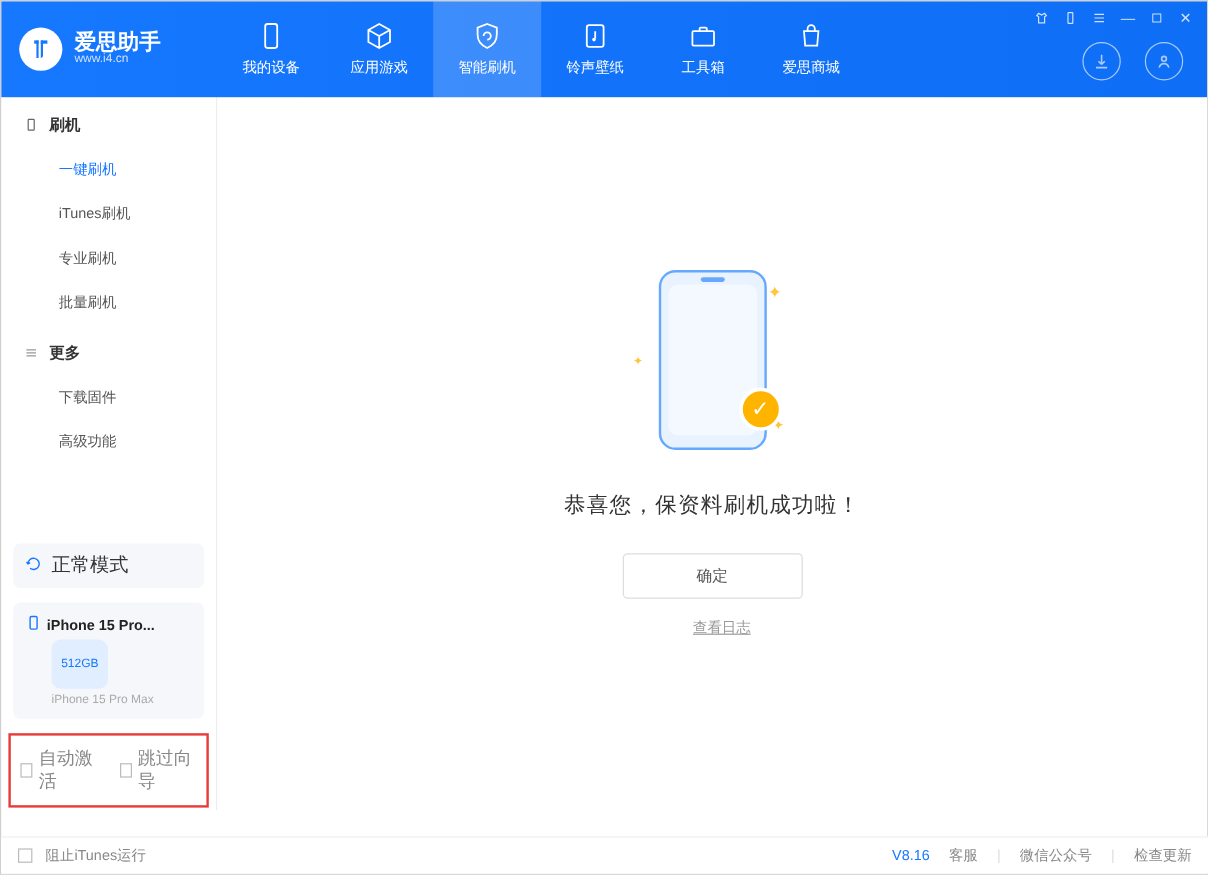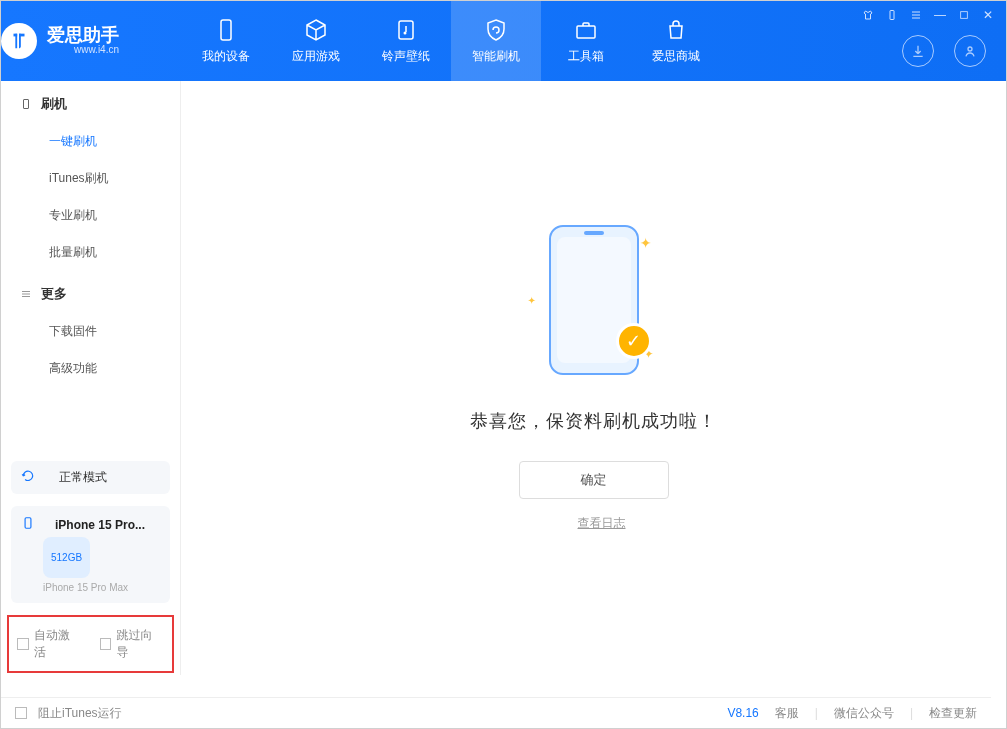--- a/index.html
+++ b/index.html
@@ -1,58 +1,58 @@
 <!DOCTYPE html>
 <html><head>
   <meta charset="utf-8">
   <style>
     * { margin: 0; padding: 0; box-sizing: border-box; }
     body { font-family: "Microsoft YaHei", sans-serif; width: 1007px; height: 729px; overflow: hidden; border: 1px solid #d0d0d0; }
     .header { background: linear-gradient(to right, #1677ff, #0e6ef5); height: 80px; display: flex; align-items: center; position: relative; }
-    .logo-area { display: flex; align-items: center; width: 180px; }
+    .logo-area { display: flex; align-items: center; padding-left: 15px; width: 180px; }
     .logo-badge { width: 36px; height: 36px; border-radius: 50%; background: #fff; display: flex; align-items: center; justify-content: center; color: #1677ff; font-weight: bold; font-size: 20px; }
     .logo-text { margin-left: 10px; }
     .logo-title { color: #fff; font-size: 18px; font-weight: bold; line-height: 1; }
-    .logo-sub { color: #cfe1ff; font-size: 10px; line-height: 1.2; text-align: right; }
+    .logo-sub { color: #cfe1ff; font-size: 10px; line-height: 1.2; }
     .nav-tabs { display: flex; height: 100%; }
     .nav-tab { display: flex; flex-direction: column; align-items: center; justify-content: center; width: 90px; color: #fff; font-size: 12px; cursor: pointer; position: relative; }
     .nav-tab.active { background: rgba(255,255,255,0.18); }
     .nav-tab svg { width: 24px; height: 24px; margin-bottom: 6px; }
     .header-controls { position: absolute; top: 6px; right: 10px; display: flex; gap: 8px; align-items: center; }
     .win-ctrl { color: #cfe1ff; width: 16px; height: 16px; display: flex; align-items: center; justify-content: center; cursor: pointer; font-size: 12px; }
     .header-buttons { position: absolute; right: 20px; bottom: 14px; display: flex; gap: 20px; }
     .circ-btn { width: 32px; height: 32px; border: 1.5px solid #a8cbff; border-radius: 50%; display: flex; align-items: center; justify-content: center; color: #a8cbff; cursor: pointer; }
     .body-area { display: flex; height: 594px; }
     .sidebar { width: 180px; border-right: 1px solid #eee; display: flex; flex-direction: column; }
     .side-section-title { display: flex; align-items: center; padding: 14px 18px 10px; font-size: 13px; color: #333; font-weight: bold; gap: 8px; }
     .side-item { padding: 10px 0 10px 48px; font-size: 12px; color: #555; cursor: pointer; }
     .side-item.active { color: #1677ff; }
     .side-flex { flex: 1; }
-    .mode-box { margin: 6px 10px; padding: 8px 10px; background: #f5f7fa; border-radius: 6px; display: flex; align-items: flex-end; gap: 24px; font-size: 12px; color: #333; }
+    .mode-box { margin: 6px 10px; padding: 8px 10px; background: #f5f7fa; border-radius: 6px; display: flex; align-items: flex-end; gap: 8px; font-size: 16px; color: #333; }
     .device-box { margin: 6px 10px 10px; padding: 10px 10px; background: #f5f7fa; border-radius: 6px; font-size: 12px; }
-    .device-name { font-weight: bold; color: #222; display: flex; align-items: center; gap: 20px; }
+    .device-name { font-weight: bold; color: #222; display: flex; align-items: center; gap: 4px; }
     .storage-pill { display: inline-block; background: #e0eeff; color: #1677ff; padding: 15px 8px; border-radius: 8px; font-size: 10px; margin-top: 4px; margin-left: 22px; }
     .device-sub { color: #aaa; font-size: 10px; margin-top: 4px; margin-left: 22px; }
-    .highlight-row { border: 2px solid #e73a3a; margin: 2px 6px; padding: 10px 8px; display: flex; gap: 18px; font-size: 12px; color: #888; }
+    .highlight-row { border: 2px solid #e73a3a; margin: 2px 6px; padding: 10px 8px; display: flex; gap: 18px; font-size: 15px; color: #888; }
     .chk { display: flex; align-items: center; gap: 5px; }
     .chk-box { width: 12px; height: 12px; border: 1px solid #bbb; }
     .main { flex: 1; display: flex; flex-direction: column; align-items: center; justify-content: center; position: relative; }
     .phone-illus { width: 120px; height: 160px; position: relative; display: flex; justify-content: center; }
     .phone-frame { width: 90px; height: 150px; background: #e8f3ff; border-radius: 14px; border: 2px solid #67a8ff; position: relative; }
     .phone-screen { position: absolute; top: 10px; bottom: 10px; left: 6px; right: 6px; background: #f4f9ff; border-radius: 8px; }
     .phone-notch { position: absolute; top: 4px; left: 50%; transform: translateX(-50%); width: 20px; height: 4px; background: #67a8ff; border-radius: 2px; }
     .sparkle { position: absolute; color: #ffc53d; font-size: 14px; }
     .sp1 { top: 10px; right: 2px; }
     .sp2 { top: 70px; left: -6px; font-size: 10px; }
     .sp3 { bottom: 24px; right: 0; font-size: 12px; }
     .check-badge { position: absolute; right: 2px; bottom: 26px; width: 36px; height: 36px; background: #ffb400; border-radius: 50%; border: 3px solid #fff; display: flex; align-items: center; justify-content: center; color: #fff; font-size: 18px; }
     .success-text { margin-top: 24px; font-size: 18px; color: #333; letter-spacing: 1px; }
     .ok-btn { margin-top: 28px; width: 150px; height: 38px; border: 1px solid #ddd; border-radius: 4px; background: #fff; color: #555; font-size: 13px; cursor: pointer; }
     .log-link { margin-top: 16px; font-size: 12px; color: #999; text-decoration: underline; cursor: pointer; margin-left: 16px; }
-    .footer { position: absolute; bottom: 1px; left: 1px; right: 16px; height: 31px; border-top: 1px solid #eee; display: flex; align-items: center; padding: 0 14px; font-size: 12px; color: #888; background: #fff; }
+    .footer { position: absolute; bottom: 1px; left: 1px; right: 0; height: 31px; border-top: 1px solid #eee; display: flex; align-items: center; padding: 0 14px; font-size: 12px; color: #888; background: #fff; }
     .footer .chk-box { margin-right: 6px; }
     .footer-spread { flex: 1; }
     .footer-right { display: flex; gap: 16px; align-items: center; }
     .footer-sep { color: #ddd; }
     .footer-link { cursor: pointer; }
     .sect-icon { width: 14px; height: 14px; display: inline-flex; align-items: center; justify-content: center; color: #888; }
   </style>
 </head>
 <body>
 
@@ -76,34 +76,34 @@
           <rect x="7" y="2" width="10" height="20" rx="2" fill="none" stroke="#fff" stroke-width="1.5"></rect>
         </svg>
       <span>我的设备</span>
     </div>
     <div class="nav-tab">
       <svg viewBox="0 0 24 24">
           <path fill="none" stroke="#fff" stroke-width="1.5" d="M12 2l9 5v10l-9 5-9-5V7zM3 7l9 5 9-5M12 22V12"></path>
         </svg>
       <span>应用游戏</span>
     </div>
+    <div class="nav-tab active">
+      <svg viewBox="0 0 24 24">
+          <path fill="none" stroke="#fff" stroke-width="1.5" d="M12 2l8 3v6c0 5-3.5 9-8 11-4.5-2-8-6-8-11V5z"></path>
+          <path fill="none" stroke="#fff" stroke-width="1.5" d="M9 12a3 3 0 1 1 3 3"></path>
+        </svg>
+      <span>智能刷机</span>
+    </div>
     <div class="nav-tab">
       <svg viewBox="0 0 24 24">
           <rect x="5" y="3" width="14" height="18" rx="2" fill="none" stroke="#fff" stroke-width="1.5"></rect>
           <path d="M12 8v6" stroke="#fff" stroke-width="1.5" fill="none"></path>
           <circle cx="11" cy="15" r="1.5" fill="#fff"></circle>
         </svg>
       <span>铃声壁纸</span>
-    </div>
-    <div class="nav-tab active">
-      <svg viewBox="0 0 24 24">
-          <path fill="none" stroke="#fff" stroke-width="1.5" d="M12 2l8 3v6c0 5-3.5 9-8 11-4.5-2-8-6-8-11V5z"></path>
-          <path fill="none" stroke="#fff" stroke-width="1.5" d="M9 12a3 3 0 1 1 3 3"></path>
-        </svg>
-      <span>智能刷机</span>
     </div>
     <div class="nav-tab">
       <svg viewBox="0 0 24 24">
           <rect x="3" y="8" width="18" height="12" rx="1" fill="none" stroke="#fff" stroke-width="1.5"></rect>
           <path d="M9 8V6a1 1 0 011-1h4a1 1 0 011 1v2" fill="none" stroke="#fff" stroke-width="1.5"></path>
         </svg>
       <span>工具箱</span>
     </div>
     <div class="nav-tab">
       <svg viewBox="0 0 24 24">

